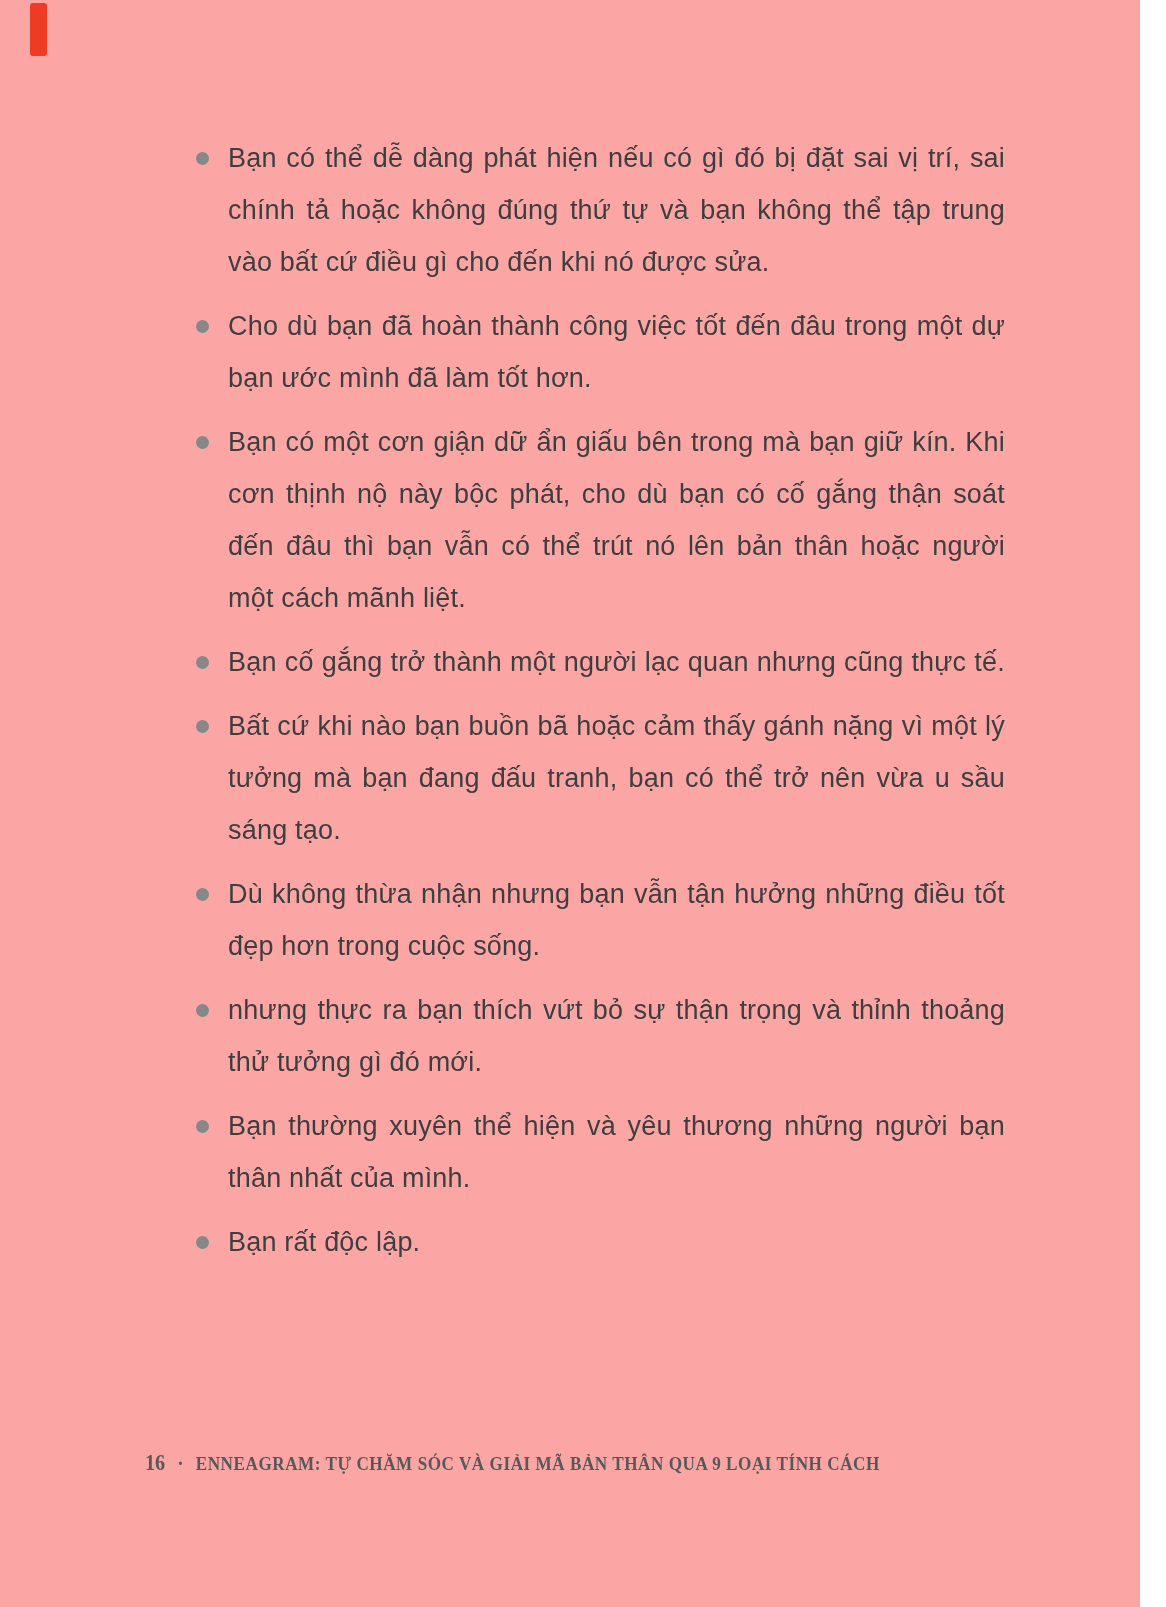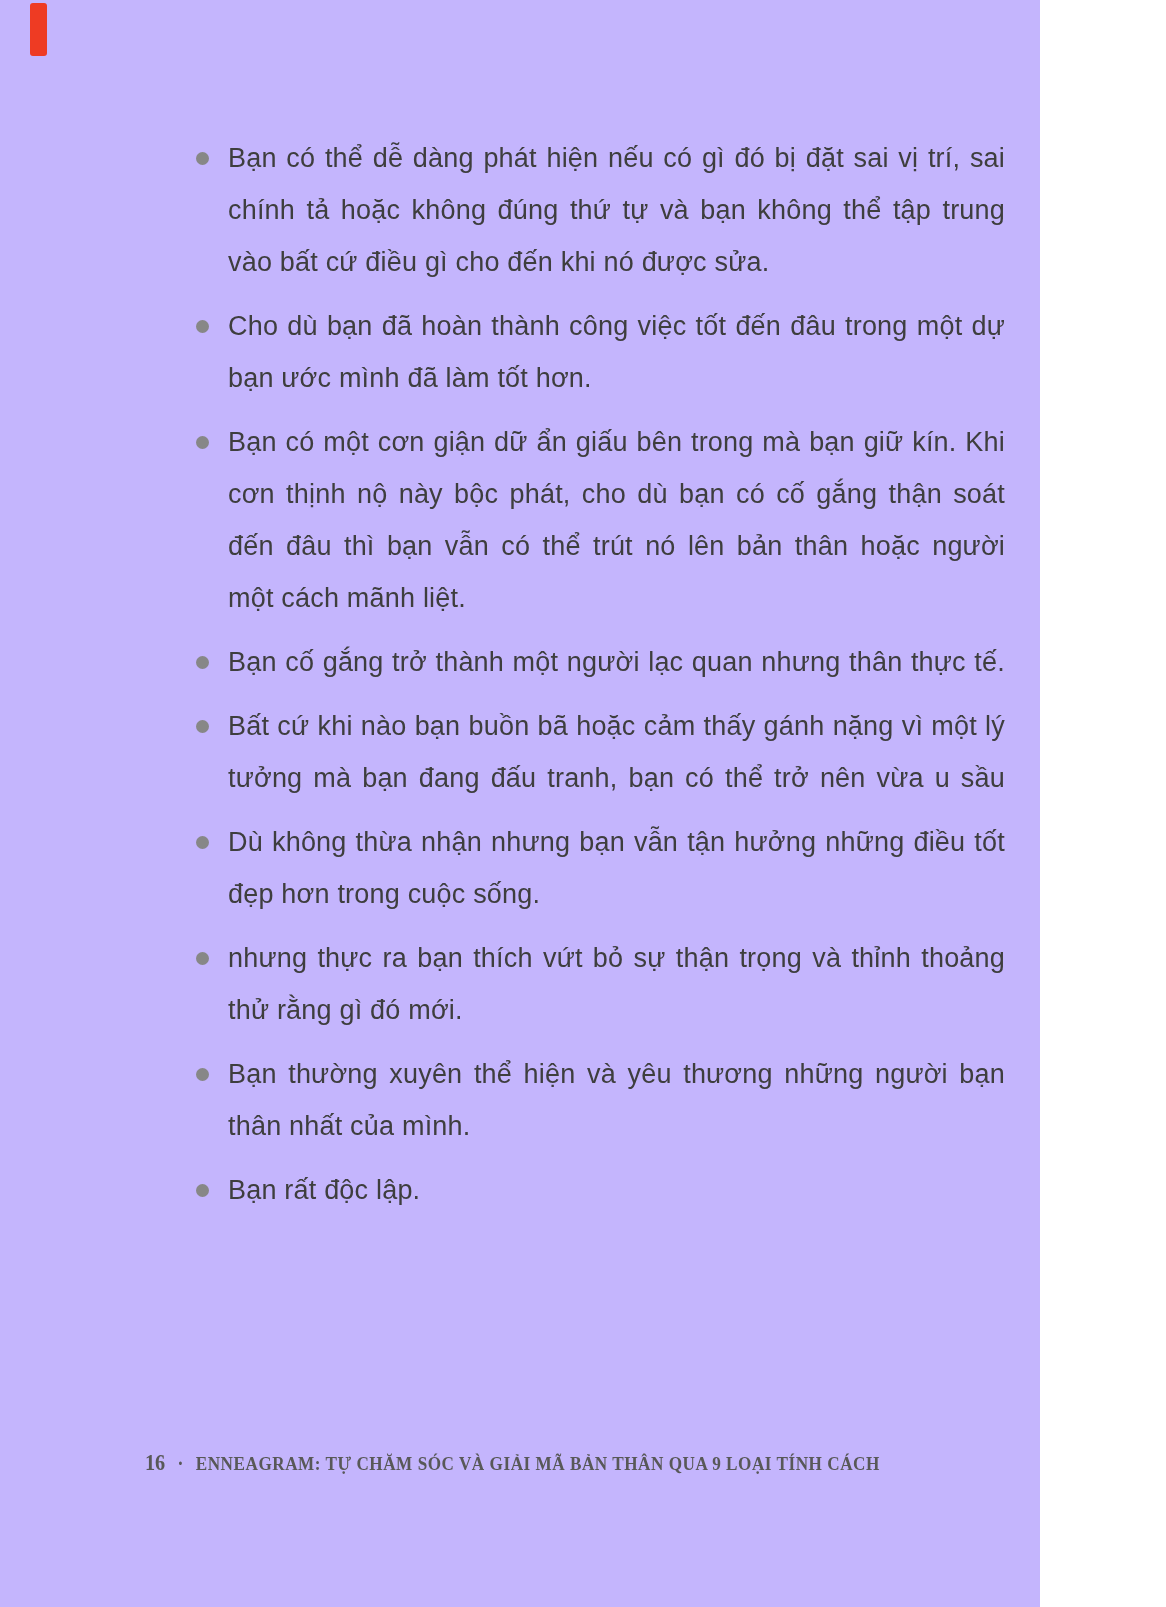--- a/index.html
+++ b/index.html
@@ -1,20 +1,20 @@
 <!DOCTYPE html>
 <html><head>
 <meta charset="utf-8">
 <style>
   html, body { margin: 0; padding: 0; }
   .page {
     position: relative;
-    width: 1040px;
+    width: 1140px;
     height: 1607px;
-    background: #c4b5fd;
+    background: #fca5a5;
     overflow: hidden;
     font-family: "Liberation Sans", "DejaVu Sans", sans-serif;
   }
   .red-marker {
     position: absolute;
     left: 30px;
     top: 3px;
     width: 17px;
     height: 53px;
     background: #ee3b23;
@@ -107,39 +107,40 @@
     <div class="bullet">
       <span class="dot"></span>
       <div class="line">Bạn có một cơn giận dữ ẩn giấu bên trong mà bạn giữ kín. Khi</div>
       <div class="line">cơn thịnh nộ này bộc phát, cho dù bạn có cố gắng thận soát</div>
       <div class="line">đến đâu thì bạn vẫn có thể trút nó lên bản thân hoặc người khác</div>
       <div class="line last">một cách mãnh liệt.</div>
     </div>
 
     <div class="bullet">
       <span class="dot"></span>
-      <div class="line">Bạn cố gắng trở thành một người lạc quan nhưng thân thực tế.</div>
+      <div class="line">Bạn cố gắng trở thành một người lạc quan nhưng cũng thực tế.</div>
     </div>
 
     <div class="bullet">
       <span class="dot"></span>
       <div class="line">Bất cứ khi nào bạn buồn bã hoặc cảm thấy gánh nặng vì một lý</div>
       <div class="line">tưởng mà bạn đang đấu tranh, bạn có thể trở nên vừa u sầu vừa</div>
+      <div class="line last">sáng tạo.</div>
     </div>
 
     <div class="bullet">
       <span class="dot"></span>
       <div class="line">Dù không thừa nhận nhưng bạn vẫn tận hưởng những điều tốt</div>
       <div class="line last">đẹp hơn trong cuộc sống.</div>
     </div>
 
     <div class="bullet">
       <span class="dot"></span>
       <div class="line">nhưng thực ra bạn thích vứt bỏ sự thận trọng và thỉnh thoảng</div>
-      <div class="line last">thử rằng gì đó mới.</div>
+      <div class="line last">thử tưởng gì đó mới.</div>
     </div>
 
     <div class="bullet">
       <span class="dot"></span>
       <div class="line">Bạn thường xuyên thể hiện và yêu thương những người bạn</div>
       <div class="line last">thân nhất của mình.</div>
     </div>
 
     <div class="bullet">
       <span class="dot"></span>

